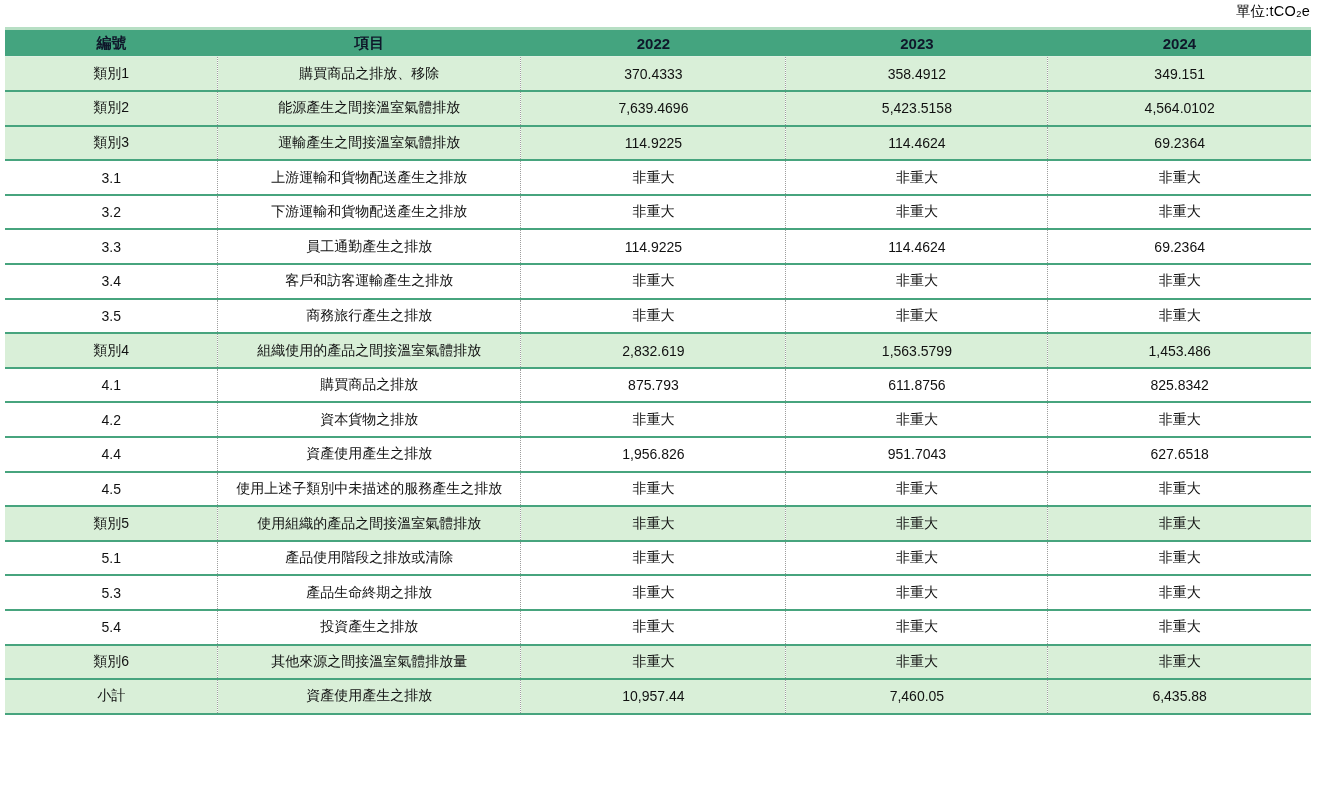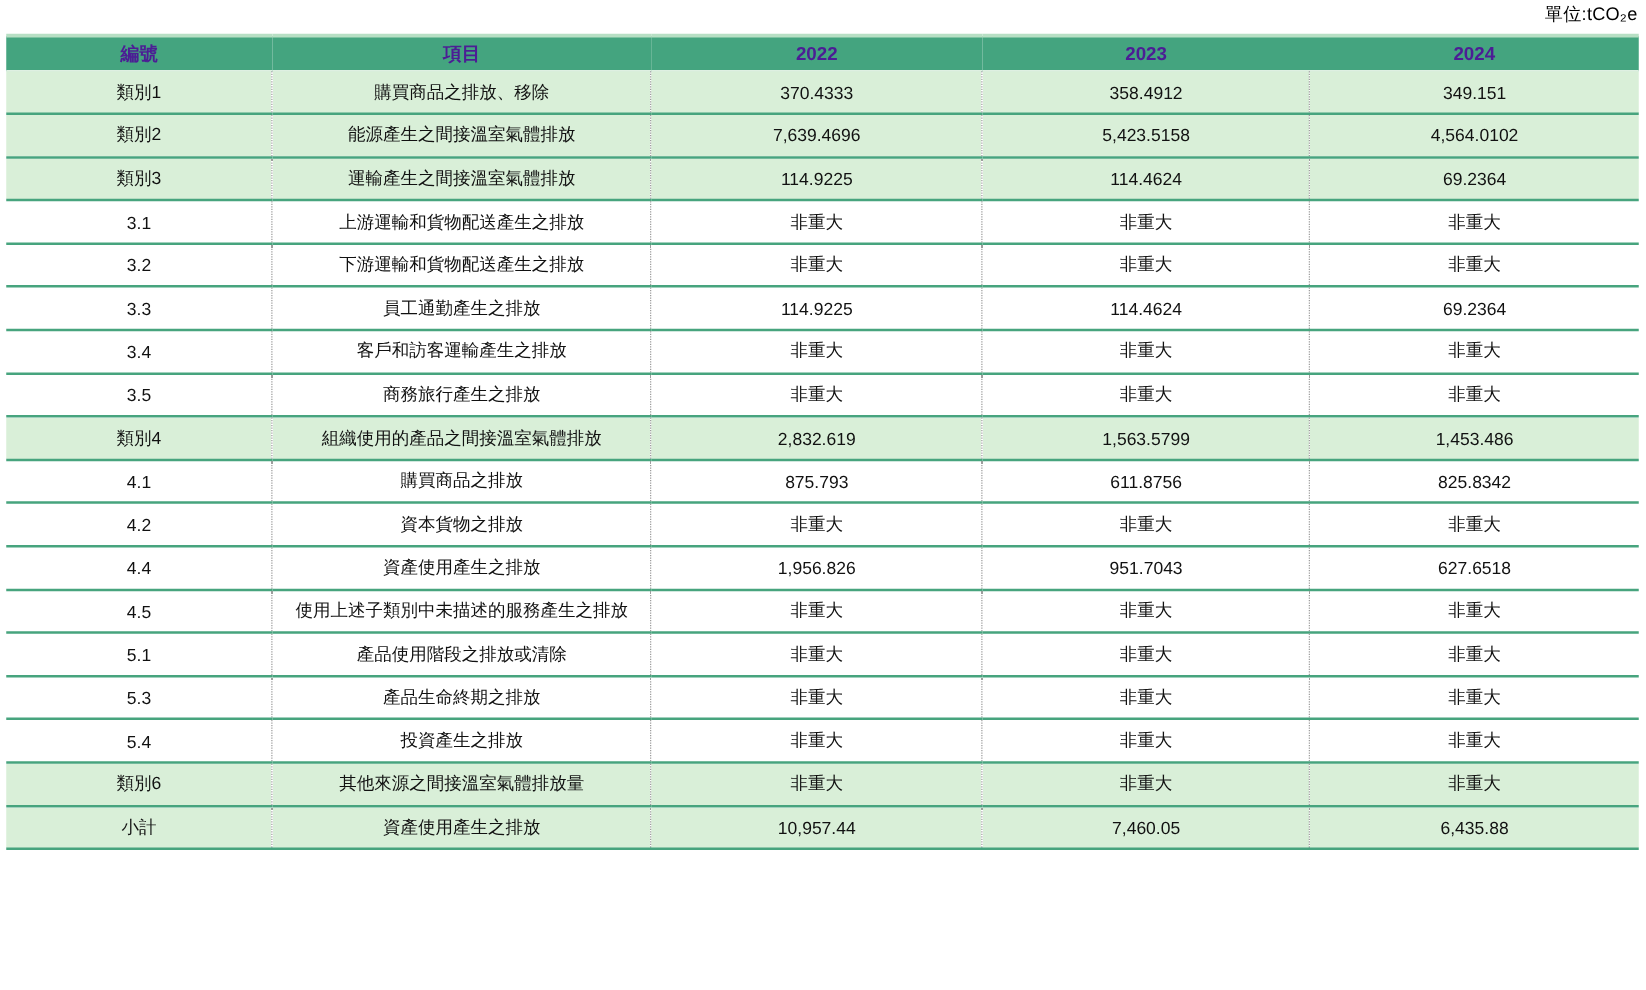--- a/index.html
+++ b/index.html
@@ -24,21 +24,21 @@
     position: absolute;
     top: 27px; left: 5px;
     width: 1306px;
     border-collapse: collapse;
     table-layout: fixed;
     border-top: 3px solid #b7dfc4;
     border-bottom: 2px solid #47a47e;
   }
   thead th {
     background: #44a47f;
-    color: #4c1d95;
+    color: #0f172a;
     font-size: 15px;
     font-weight: bold;
     height: 28px;
     padding: 0;
     text-align: center;
     vertical-align: middle;
   }
   tbody td {
     height: 34.6px;
     padding: 0 6px;
@@ -169,20 +169,27 @@
           <td>951.7043</td>
           <td>627.6518</td>
         </tr>
         <tr class="sub">
           <td class="col-id">4.5</td>
           <td>使用上述子類別中未描述的服務產生之排放</td>
           <td>非重大</td>
           <td>非重大</td>
           <td>非重大</td>
         </tr>
+        <tr class="category">
+          <td class="col-id">類別5</td>
+          <td>使用組織的產品之間接溫室氣體排放</td>
+          <td>非重大</td>
+          <td>非重大</td>
+          <td>非重大</td>
+        </tr>
         <tr class="sub">
           <td class="col-id">5.1</td>
           <td>產品使用階段之排放或清除</td>
           <td>非重大</td>
           <td>非重大</td>
           <td>非重大</td>
         </tr>
         <tr class="sub">
           <td class="col-id">5.3</td>
           <td>產品生命終期之排放</td>

